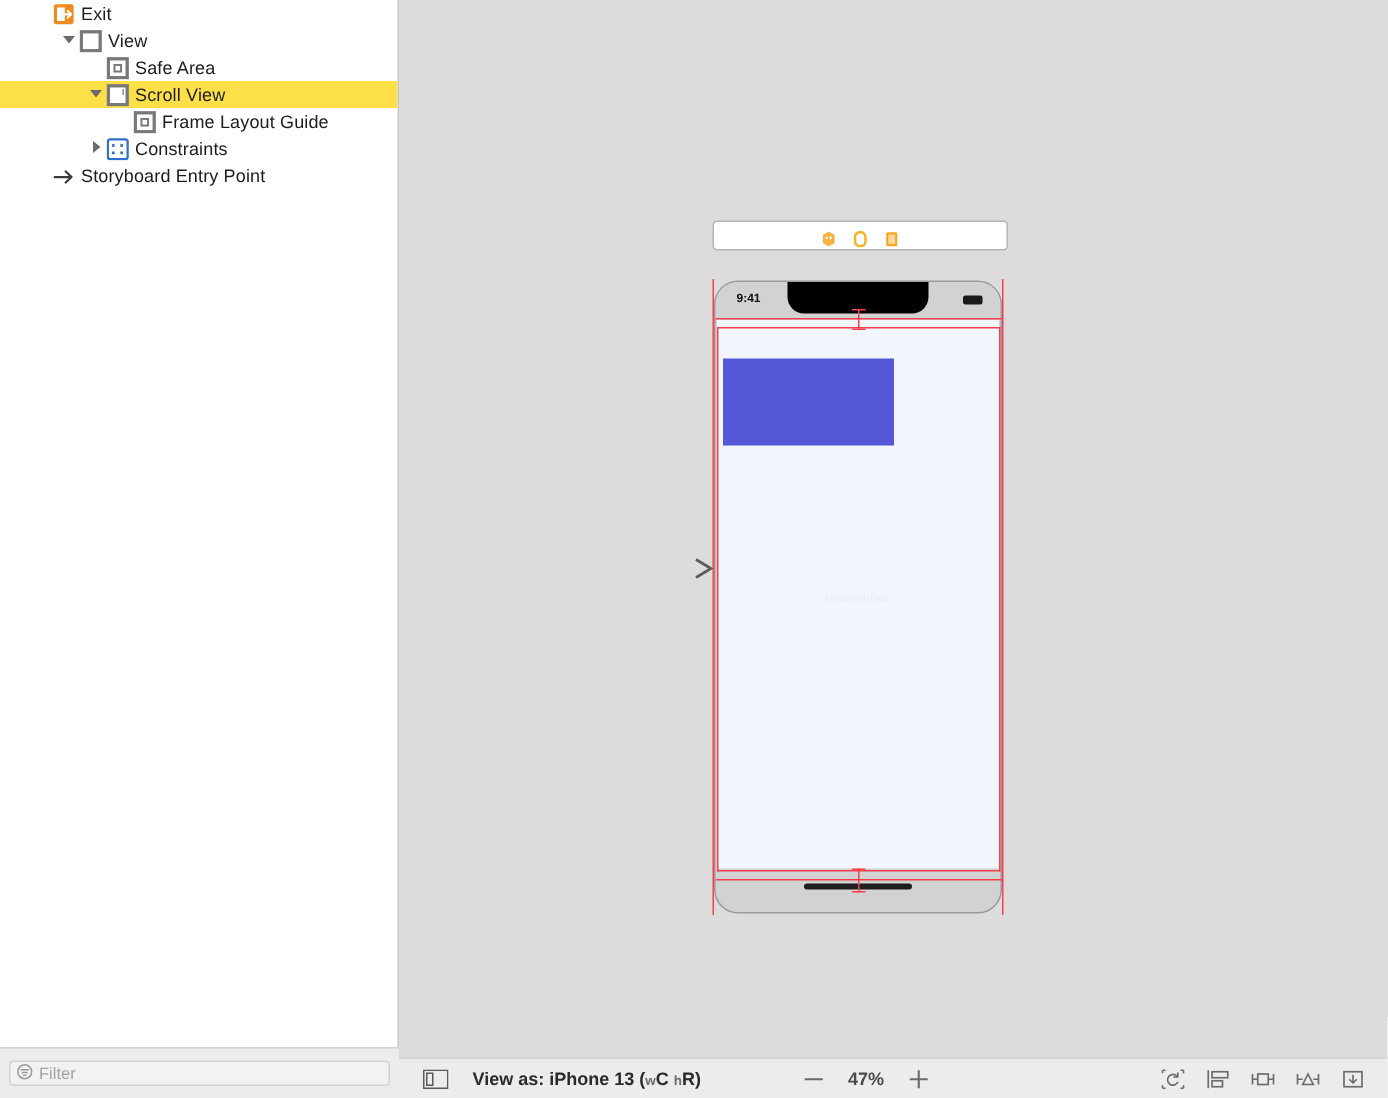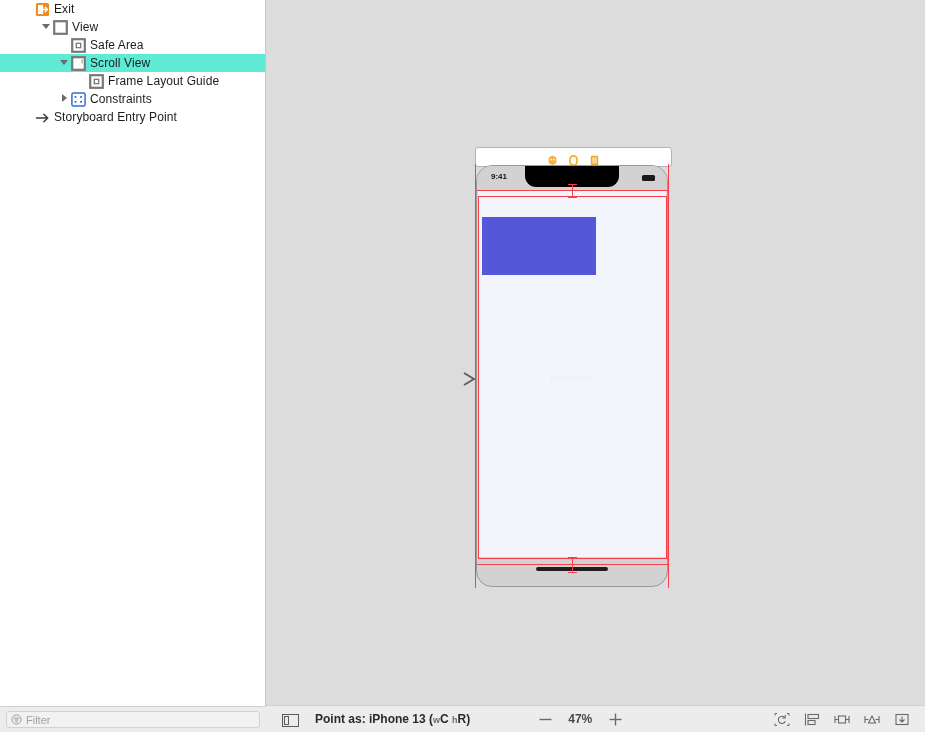--- a/index.html
+++ b/index.html
@@ -40,21 +40,21 @@
   .tree-row {
     position: relative;
     height: 18px;
     display: flex;
     align-items: center;
     font-size: 12px;
     color: #1c1c1c;
     white-space: nowrap;
   }
   .tree-row.selected {
-    background: #5eead4;
+    background: #fde047;
   }
   .tree-row.root {
     font-weight: bold;
   }
 
   .twisty {
     width: 13px;
     height: 18px;
     flex: 0 0 13px;
     position: relative;
@@ -97,21 +97,21 @@
     top: 3px;
     width: 13px;
     height: 13px;
   }
 
   
   #filter-bar {
     position: absolute;
     bottom: 0; left: 0;
     width: 266px;
-    height: 26px;
+    height: 34px;
     background: #ececec;
     border-top: 1px solid #d0d0d0;
     box-sizing: border-box;
     display: flex;
     align-items: center;
     padding: 0 6px;
   }
   #filter-field {
     flex: 1;
     height: 17px;
@@ -159,21 +159,21 @@
     align-items: center;
     justify-content: center;
     gap: 12px;
   }
   .dock-icon { width: 9px; height: 11px; }
 
   
   #device {
     position: absolute;
     left: 210px;
-    top: 165px;
+    top: 187px;
     width: 192px;
     height: 422px;
   }
   #device-body {
     position: absolute;
     inset: 0;
     background: #d2d2d2;
     border: 1px solid #9a9a9a;
     border-radius: 16px;
     box-sizing: border-box;
@@ -519,21 +519,21 @@
     </div>
 
     <div id="bottom-bar">
       <span id="viewas-icon">
         <svg width="17" height="13" viewBox="0 0 17 13">
           <rect x="0.5" y="0.5" width="16" height="12" fill="none" stroke="#5a5a5a" stroke-width="1"></rect>
           <rect x="2.5" y="2.5" width="4" height="8" fill="none" stroke="#5a5a5a" stroke-width="1"></rect>
         </svg>
       </span>
       <span id="viewas-text">
-        <span>Point as:</span>
+        <span>View as:</span>
         <span>iPhone 13</span>
         <span class="traits">
           <span>(</span><span class="sub">w</span><span>C</span>&nbsp;<span class="sub">h</span><span>R</span><span>)</span>
         </span>
       </span>
 
       <div id="zoom-group">
         <span class="zoom-btn">
           <svg width="15" height="15" viewBox="0 0 15 15">
             <line x1="1.5" y1="7.5" x2="13.5" y2="7.5" stroke="#6a6a6a" stroke-width="1.4"></line>

